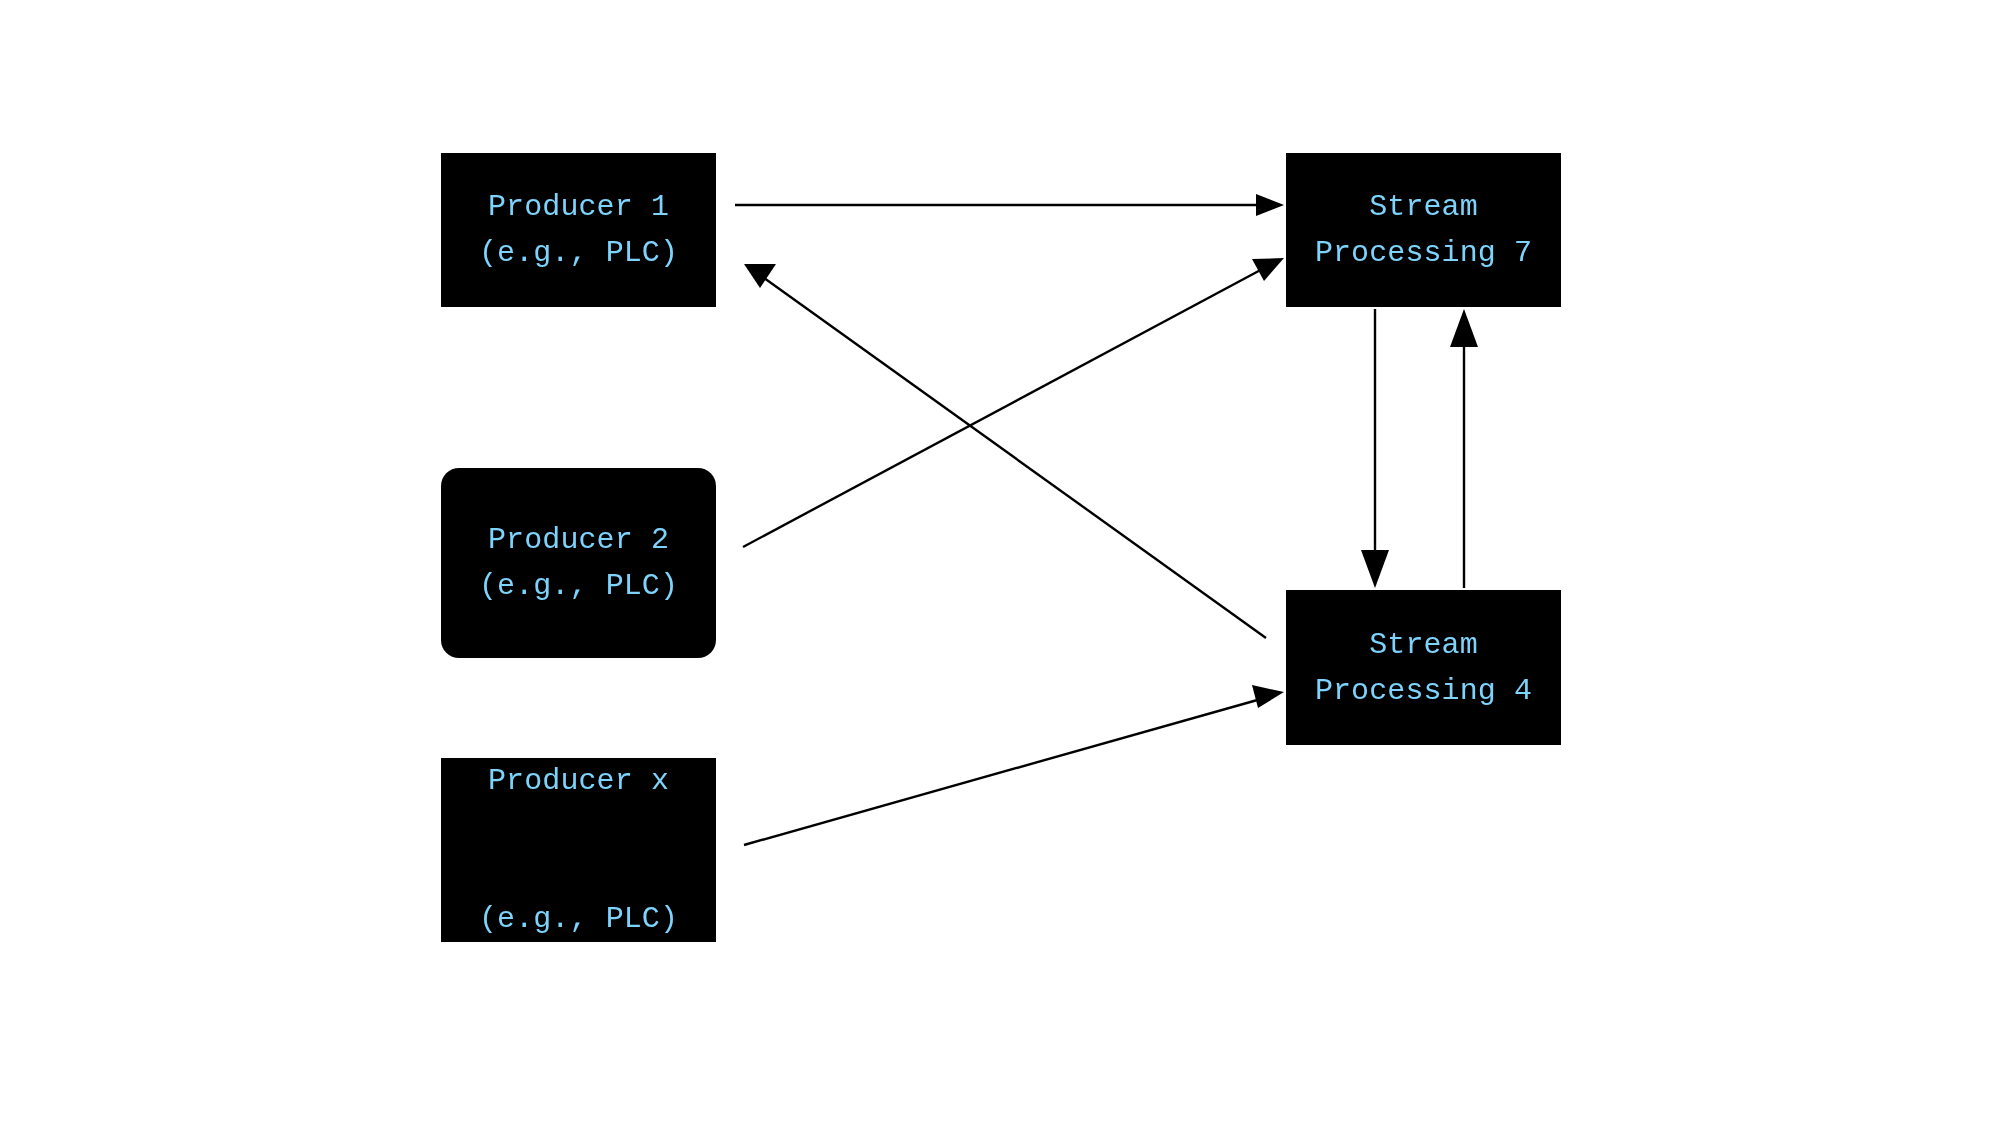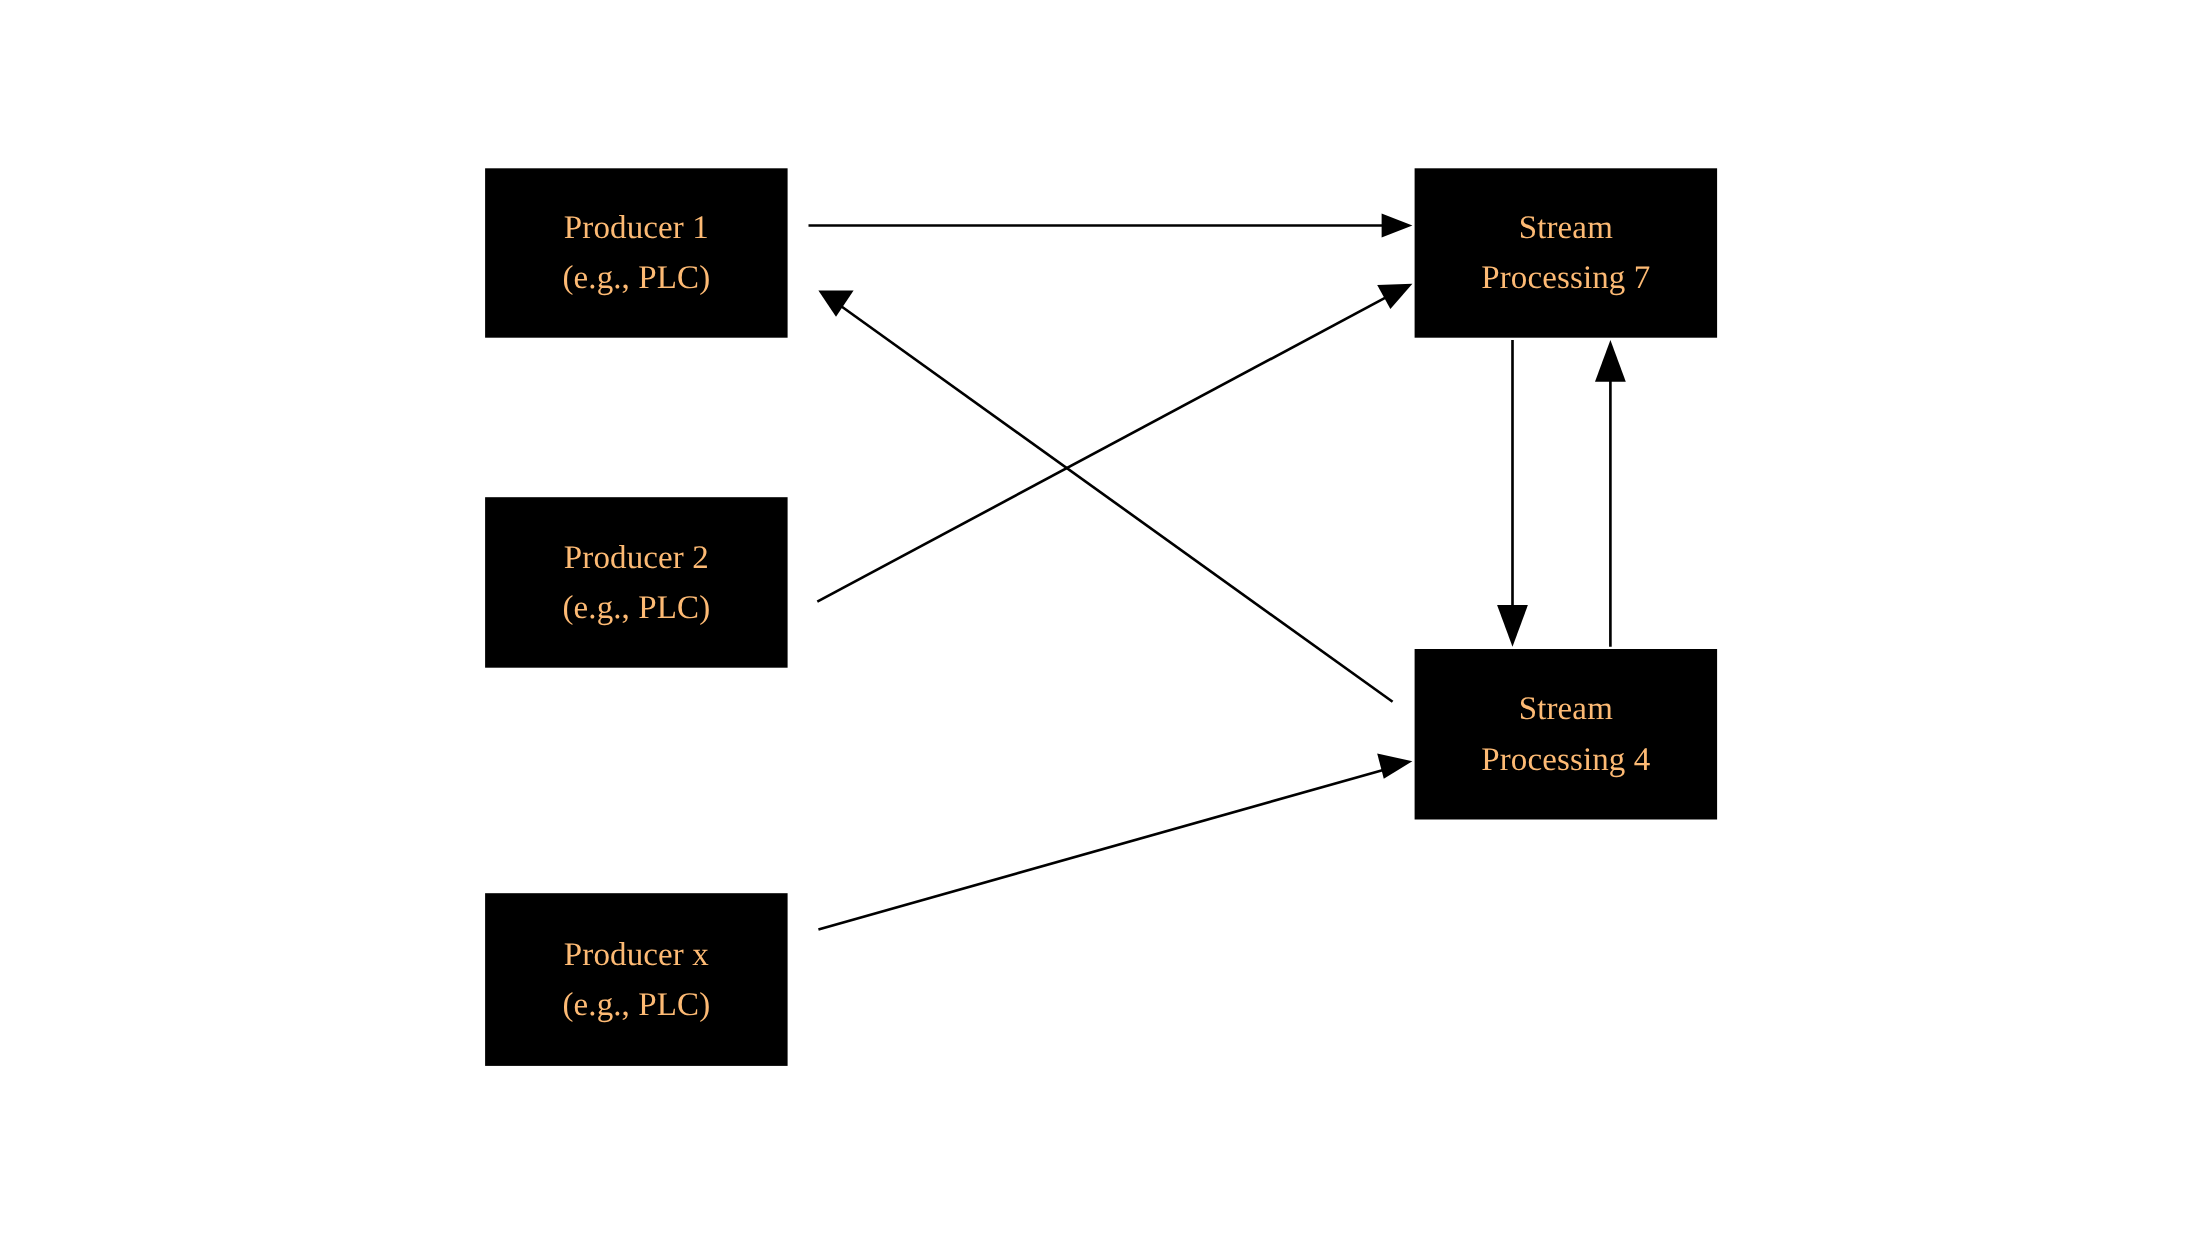--- a/index.html
+++ b/index.html
@@ -20,22 +20,22 @@
   .node-box {
     position: absolute;
     background: #000000;
     display: flex;
     flex-direction: column;
     align-items: center;
     justify-content: center;
     box-sizing: border-box;
   }
   .node-line {
-    color: #fdba74;
-    font-family: Liberation Serif, serif;
+    color: #7dd3fc;
+    font-family: Liberation Mono, monospace;
     font-size: 30px;
     line-height: 46px;
     letter-spacing: 0.1px;
     white-space: nowrap;
     text-align: center;
   }
   #edges {
     position: absolute;
     left: 0;
     top: 0;
@@ -89,26 +89,26 @@
       <line class="edge-path" x1="1464" y1="588" x2="1464" y2="343"></line>
       <polygon class="edge-head" points="1464,309 1450,347 1478,347"></polygon>
     </g>
   </svg>
 
   <div class="node-box" style="left:441px; top:153px; width:275px; height:154px;">
     <div class="node-line">Producer 1</div>
     <div class="node-line">(e.g., PLC)</div>
   </div>
 
-  <div class="node-box" style="left:441px; top:452px; width:275px; height:155px;">
+  <div class="node-box" style="left:441px; top:468px; width:275px; height:190px;border-radius:18px;">
     <div class="node-line">Producer 2</div>
     <div class="node-line">(e.g., PLC)</div>
   </div>
 
-  <div class="node-box" style="left:441px; top:812px; width:275px; height:157px;">
+  <div class="node-box" style="left:441px; top:758px; width:275px; height:184px;justify-content:space-between;">
     <div class="node-line">Producer x</div>
     <div class="node-line">(e.g., PLC)</div>
   </div>
 
   <div class="node-box" style="left:1286px; top:153px; width:275px; height:154px;">
     <div class="node-line">Stream</div>
     <div class="node-line">Processing 7</div>
   </div>
 
   <div class="node-box" style="left:1286px; top:590px; width:275px; height:155px;">

